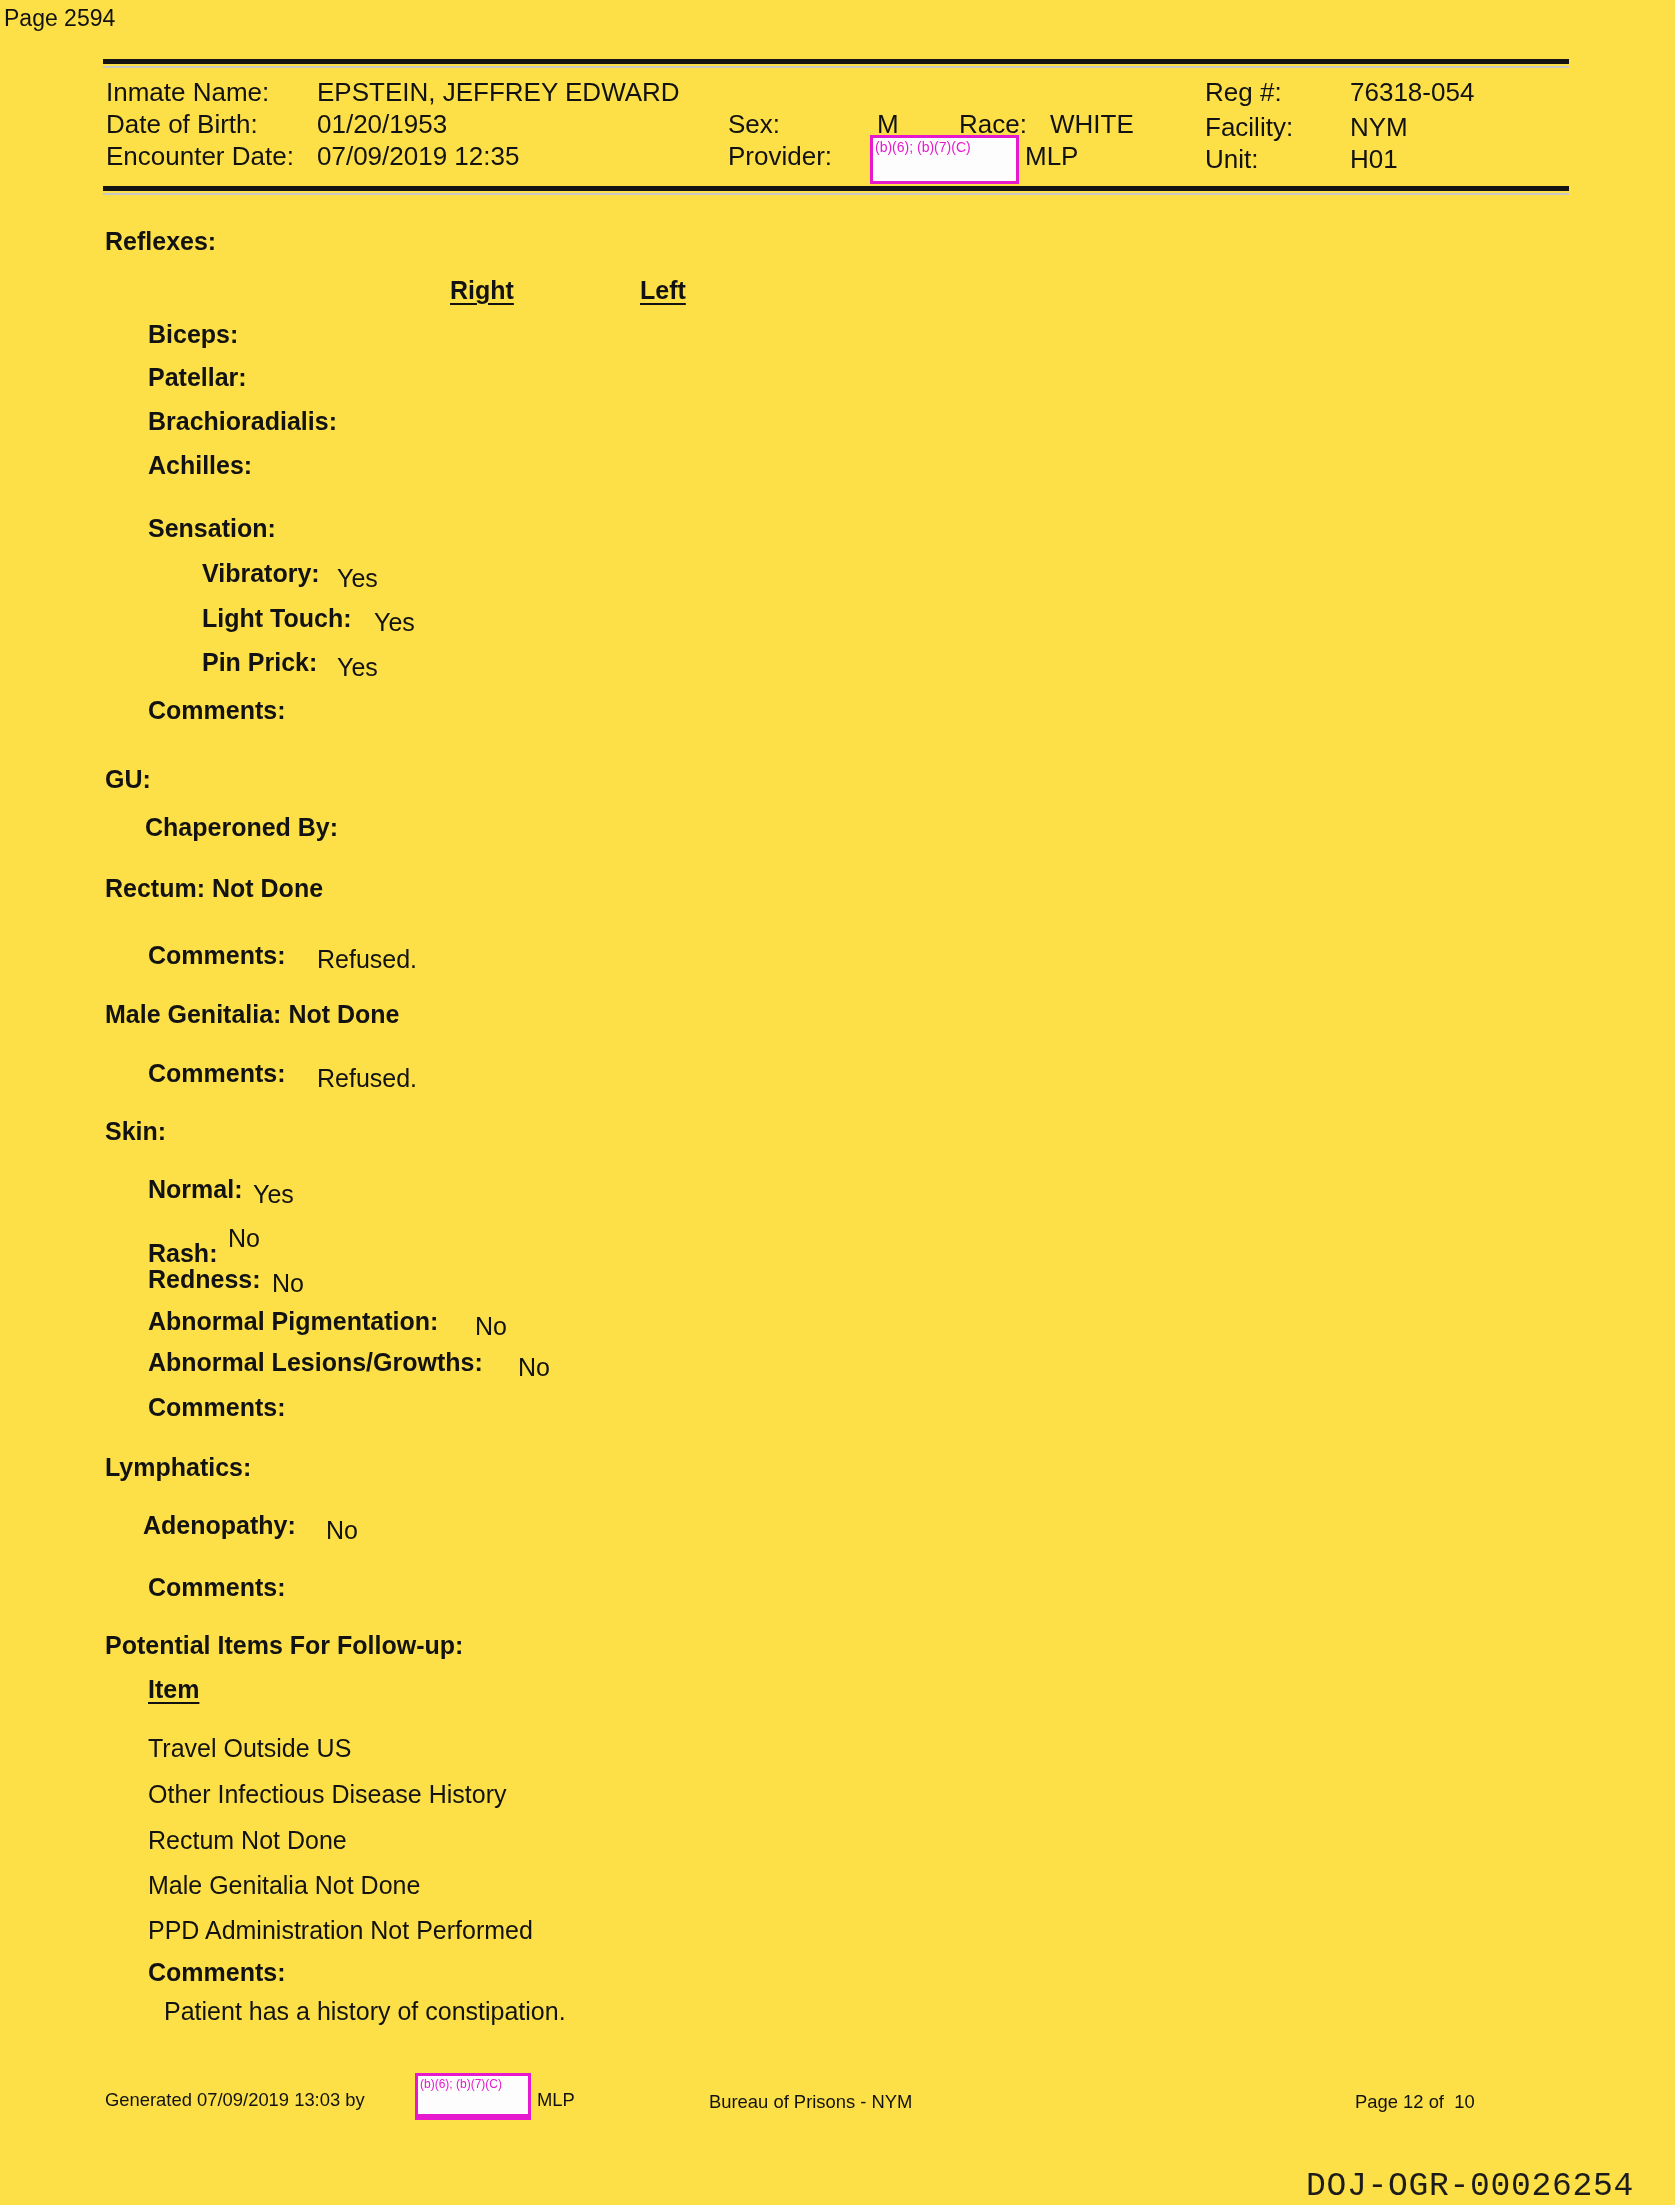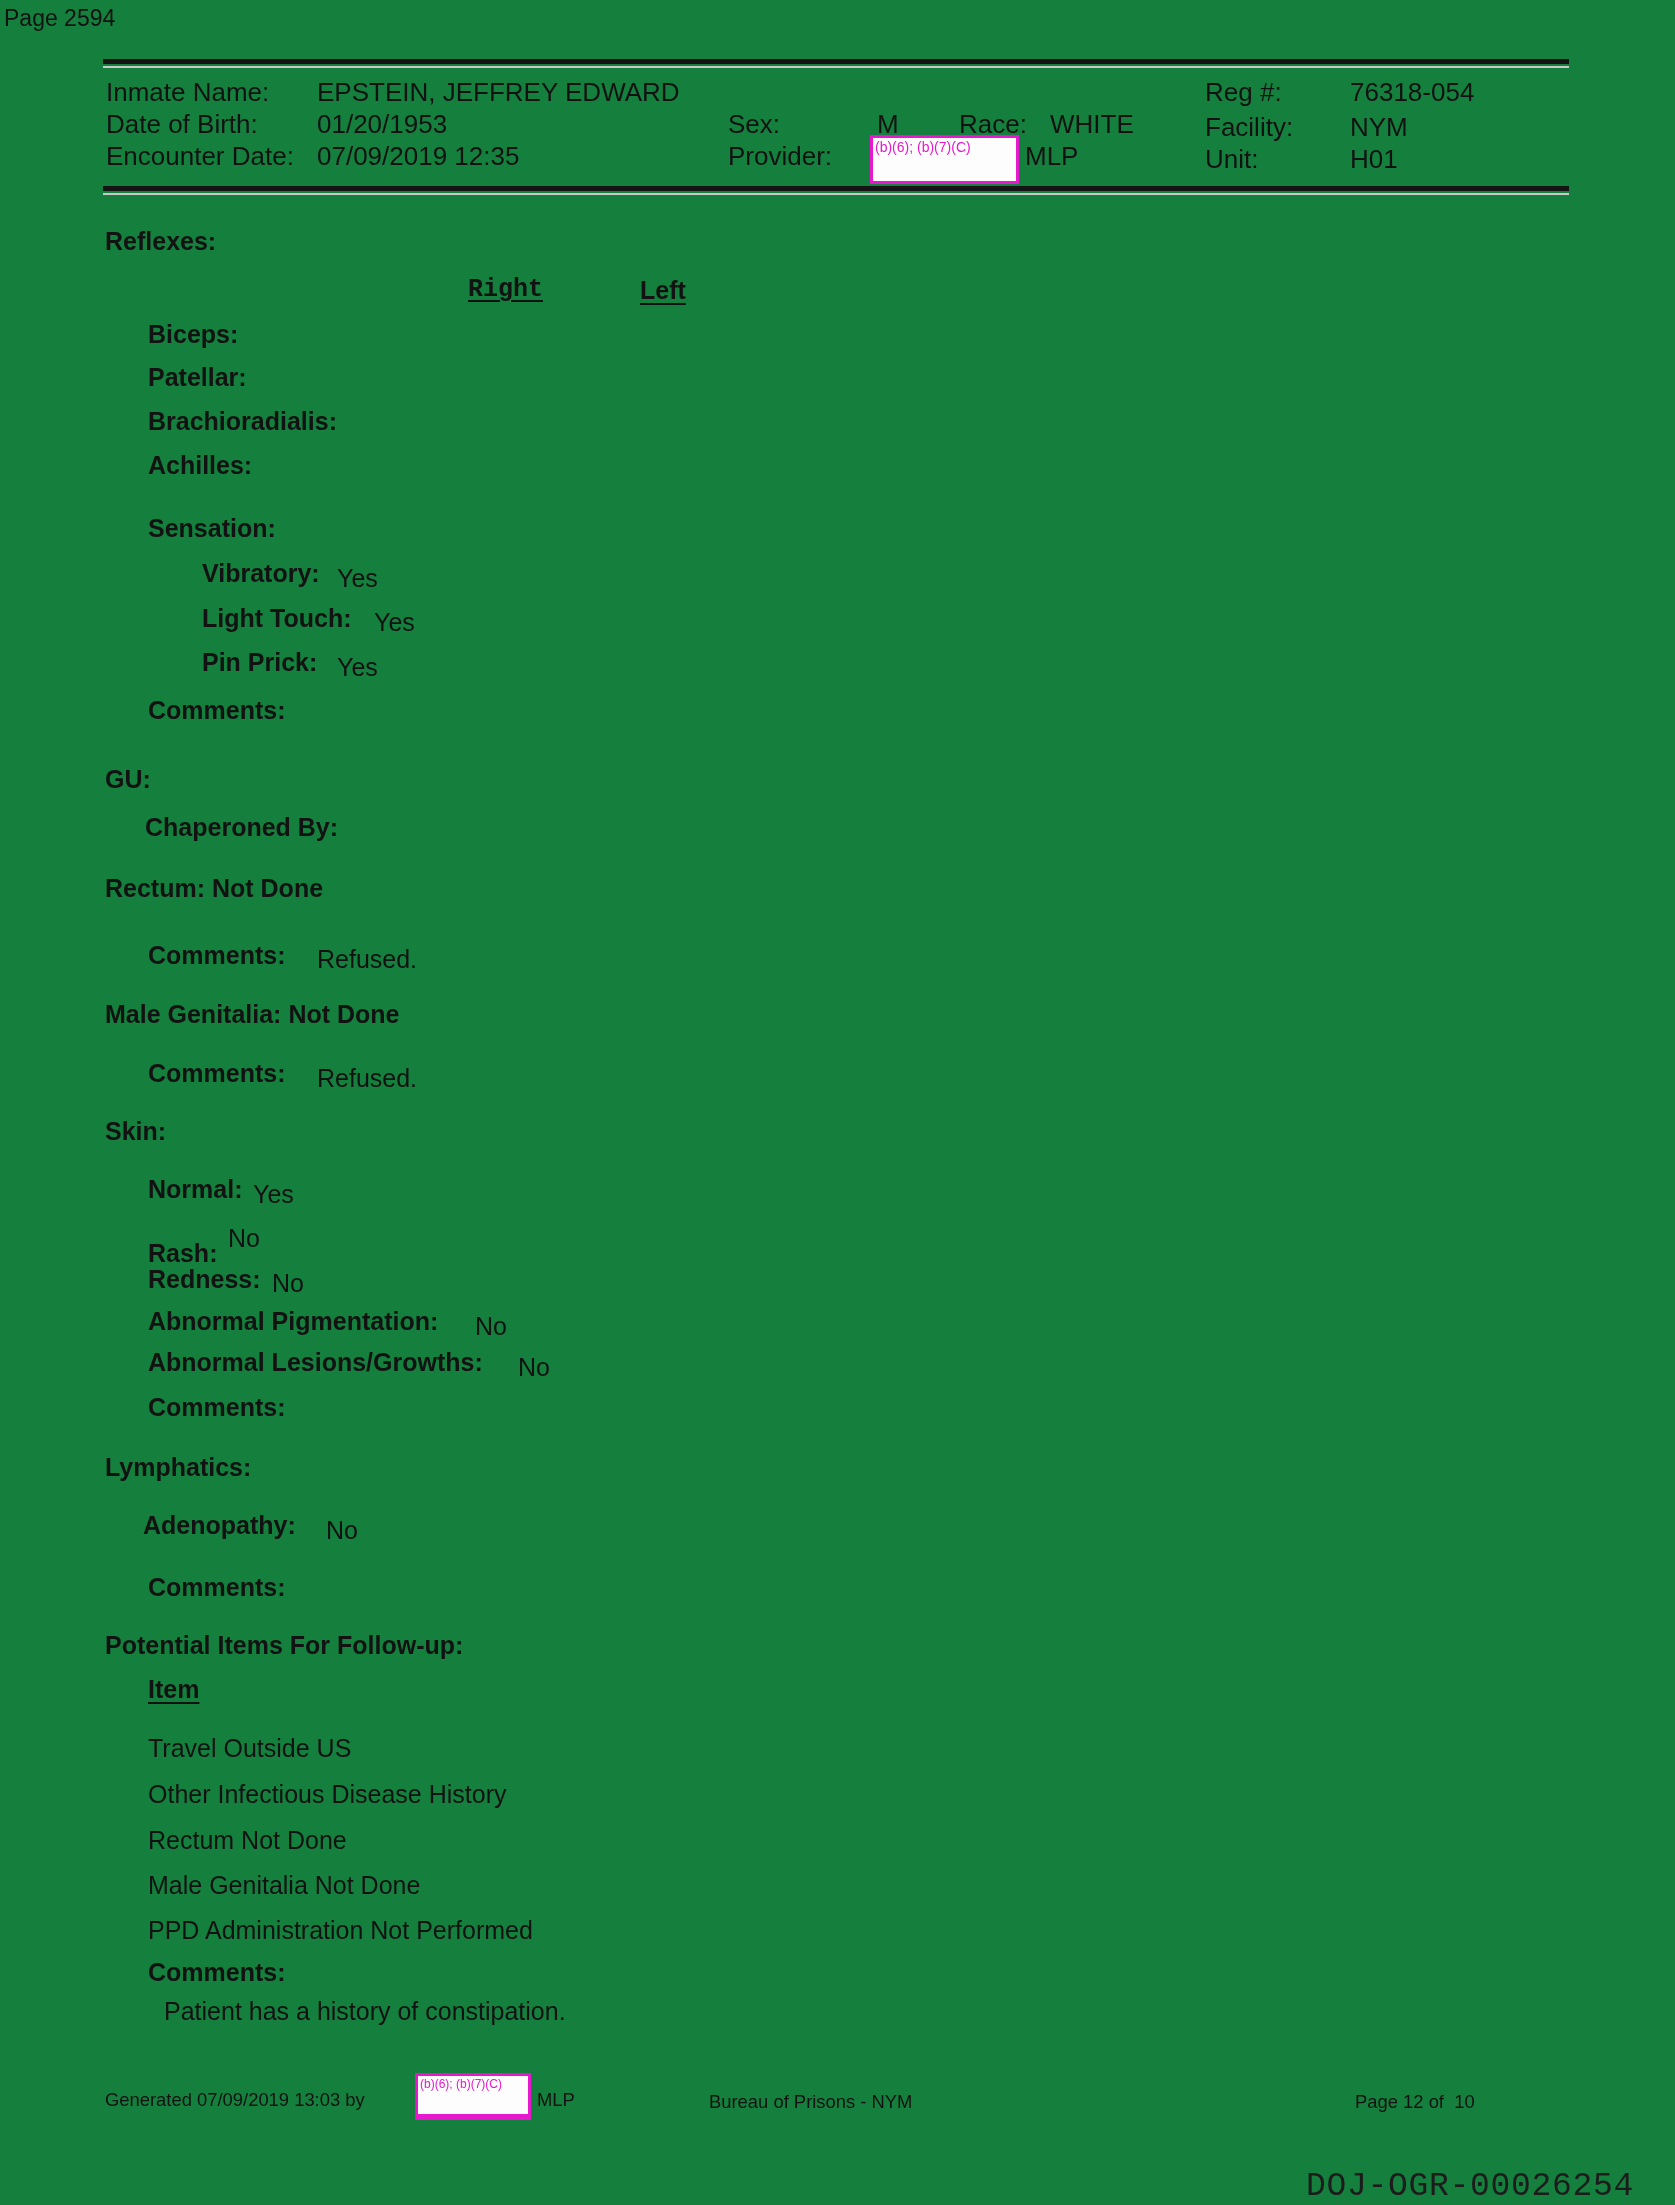--- a/index.html
+++ b/index.html
@@ -1,20 +1,20 @@
 <!DOCTYPE html>
 <html style="font-size:10.5px"><head>
 <meta charset="utf-8">
 <style>
   html,body{margin:0;padding:0;background:#e8e8e8;}
   .page{
     position:relative;
     width:1675px;
     height:2205px;
-    background:#15803d;
+    background:#fde047;
     font-family:"Liberation Sans", sans-serif;
     color:#121212;
     overflow:hidden;
   }
   .t{position:absolute;white-space:pre;font-size:25px;line-height:1.15;color:#121212;}
   .b{font-weight:bold;}
   .hdr{font-size:26px;}
   .small{font-size:18.4px;}
   .u{text-decoration:underline;text-decoration-thickness:2px;text-underline-offset:4px;}
   .rule{position:absolute;background:#141414;}
@@ -69,21 +69,21 @@
   <div class="t hdr" style="left:317px;top:142px;">07/09/2019 12:35</div>
   <div class="t hdr" style="left:728px;top:142px;">Provider:</div>
   <div class="redact" style="left:870px;top:135px;width:149px;height:49px;">
     <span class="code">(b)(6); (b)(7)(C)</span>
   </div>
   <div class="t hdr" style="left:1025px;top:142px;">MLP</div>
   <div class="t hdr" style="left:1205px;top:145px;">Unit:</div>
   <div class="t hdr" style="left:1350px;top:145px;">H01</div>
 
   <div class="t b" style="left:105px;top:227px;text-align:center;">Reflexes:</div>
-  <div class="t b u" style="left:468px;top:276px;font-family:Liberation Mono, monospace;">Right</div>
+  <div class="t b u" style="left:450px;top:276px;">Right</div>
   <div class="t b u" style="left:640px;top:276px;">Left</div>
   <div class="t b" style="left:148px;top:320px;">Biceps:</div>
   <div class="t b" style="left:148px;top:363px;">Patellar:</div>
   <div class="t b" style="left:148px;top:407px;">Brachioradialis:</div>
   <div class="t b" style="left:148px;top:451px;">Achilles:</div>
 
   <div class="t b" style="left:148px;top:514px;">Sensation:</div>
   <div class="t b" style="left:202px;top:559px;">Vibratory:</div>
   <div class="t" style="left:337px;top:564px;">Yes</div>
   <div class="t b" style="left:202px;top:604px;">Light Touch:</div>

